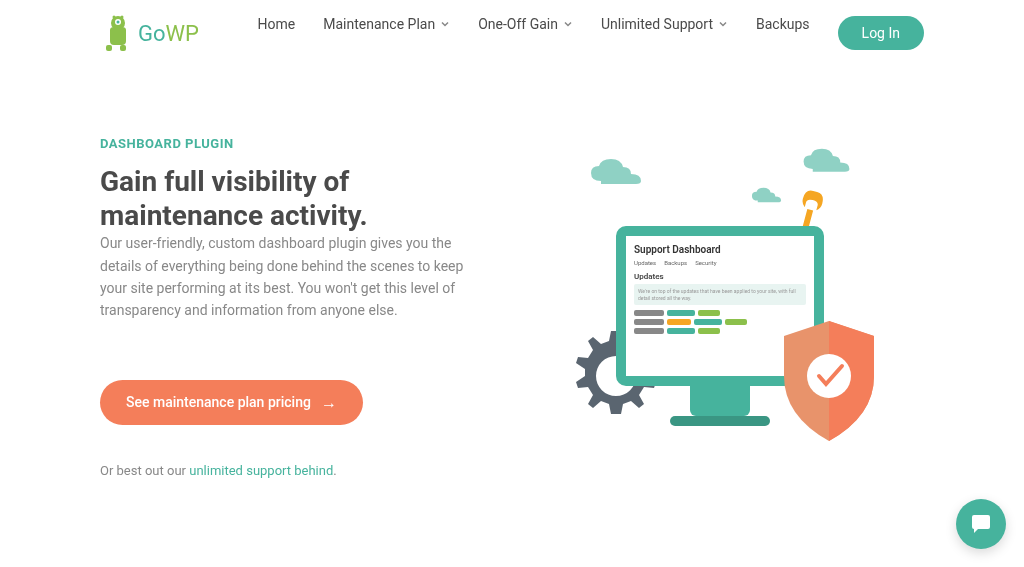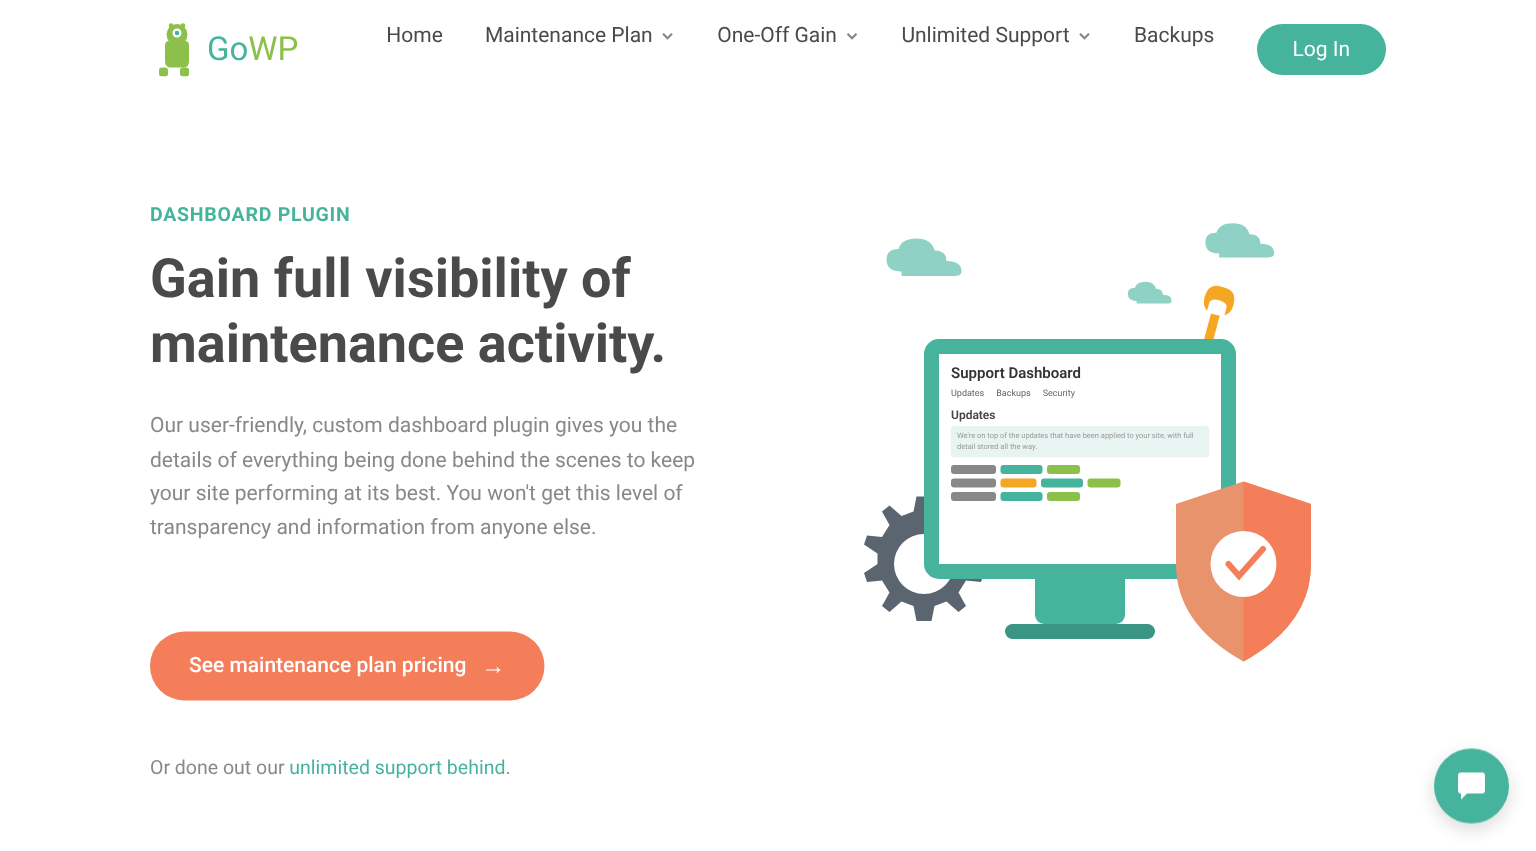--- a/index.html
+++ b/index.html
@@ -10,21 +10,21 @@
 .logo-text{font-size:22px;font-weight:400}
 .logo-go{color:#46b39d}
 .logo-wp{color:#8cc04b}
 .nav{display:flex;align-items:flex-start;gap:28px}
 .nav-item{display:flex;align-items:center;gap:5px;color:#4a4a4a;font-size:14px;cursor:pointer}
 .chevron{width:10px;height:10px}
 .login-btn{background:#46b39d;color:#fff;border:none;padding:9px 24px;border-radius:20px;font-size:14px;cursor:pointer}
 .content{display:flex;padding:70px 100px 0;gap:48px}
 .left{flex:1;max-width:420px}
 .eyebrow{color:#46b39d;font-size:13px;font-weight:700;letter-spacing:0.5px;margin-bottom:14px}
-.heading{color:#4a4a4a;font-size:36px;font-weight:700;line-height:1.2;margin-bottom:22px}
+.heading{color:#4a4a4a;font-size:28px;font-weight:700;line-height:1.2;}
 .desc{color:#888;font-size:14px;line-height:1.6;margin-bottom:58px}
 .cta-btn{background:#f47e5a;color:#fff;border:none;padding:13px 26px;border-radius:24px;font-size:14px;font-weight:500;cursor:pointer;display:flex;align-items:center;gap:10px;margin-bottom:38px}
 .arrow{font-size:16px}
 .secondary-text{color:#888;font-size:13px}
 .secondary-link{color:#46b39d;text-decoration:none}
 .right{flex:1;position:relative;height:340px}
 .cloud{position:absolute;fill:#46b39d;opacity:0.6}
 .cloud1{top:20px;left:50px;width:60px}
 .cloud2{top:10px;right:70px;width:55px}
 .cloud3{top:50px;right:140px;width:35px}
@@ -98,21 +98,21 @@
 <div class="content">
   <div class="left">
     <div class="eyebrow">DASHBOARD PLUGIN</div>
     <h1 class="heading">Gain full visibility of maintenance activity.</h1>
     <p class="desc">Our user-friendly, custom dashboard plugin gives you the details of everything being done behind the scenes to keep your site performing at its best. You won't get this level of transparency and information from anyone else.</p>
     <button class="cta-btn">
       <span>See maintenance plan pricing</span>
       <span class="arrow">→</span>
     </button>
     <p class="secondary-text">
-      <span>Or done out our </span><a href="#" class="secondary-link">unlimited support behind</a><span>.</span>
+      <span>Or best out our </span><a href="#" class="secondary-link">unlimited support behind</a><span>.</span>
     </p>
   </div>
   <div class="right">
     <svg class="cloud cloud1" viewBox="0 0 60 30">
         <path d="M15 25 Q5 25 5 17 Q5 10 13 10 Q15 3 25 3 Q35 3 37 11 Q45 11 45 18 Q55 18 55 25 Q55 28 50 28 L15 28 Z"></path>
       </svg>
     <svg class="cloud cloud2" viewBox="0 0 60 30">
         <path d="M15 25 Q5 25 5 17 Q5 10 13 10 Q15 3 25 3 Q35 3 37 11 Q45 11 45 18 Q55 18 55 25 Q55 28 50 28 L15 28 Z"></path>
       </svg>
     <svg class="cloud cloud3" viewBox="0 0 60 30">

